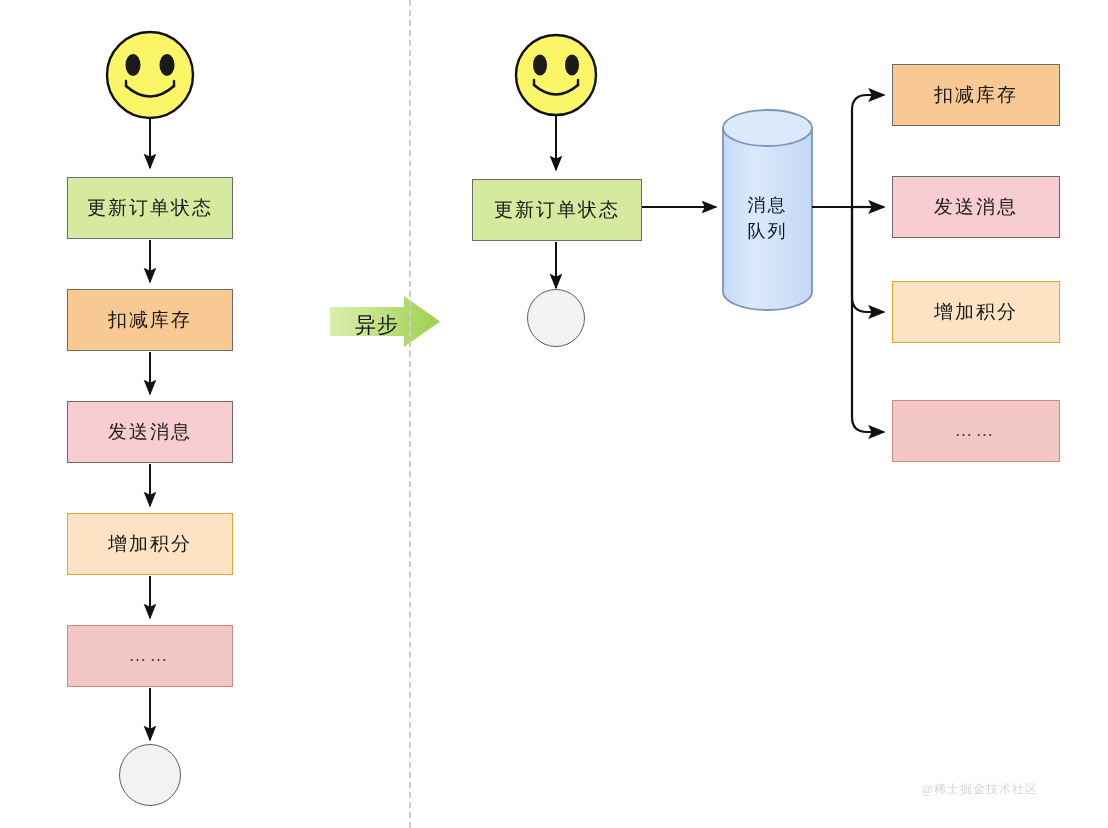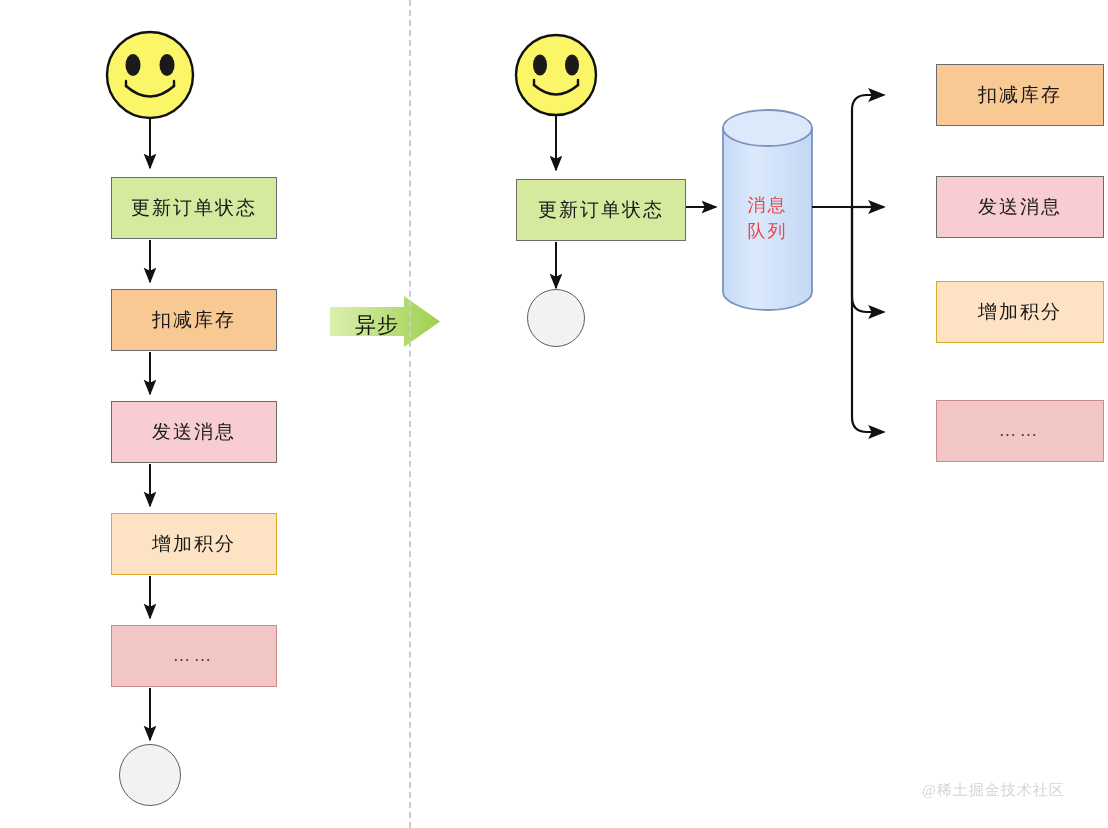--- a/index.html
+++ b/index.html
@@ -18,21 +18,20 @@
   .node-box {
     position: absolute;
     box-sizing: border-box;
     display: flex;
     align-items: center;
     justify-content: center;
     font-size: 19px;
     letter-spacing: 2px;
     color: #1a1a1a;
     font-family: "Liberation Serif", "DejaVu Serif", serif;
-    margin-left: 44px;
   }
   .dots-box {
     letter-spacing: 4px;
     font-size: 17px;
     color: #3a3a3a;
   }
   .divider {
     position: absolute;
     top: 0;
     bottom: 0;
@@ -41,32 +40,32 @@
   }
   .end-circle {
     position: absolute;
     border-radius: 50%;
     background: #f2f2f2;
     border: 1.6px solid #5e5e5e;
     box-sizing: border-box;
   }
   .watermark {
     position: absolute;
-    font-size: 15px;
+    font-size: 12px;
     color: #d4d4d4;
     letter-spacing: 1px;
     font-family: "Liberation Serif", "DejaVu Serif", serif;
     white-space: nowrap;
   }
   .cyl-label {
     position: absolute;
     text-align: center;
     font-size: 18px;
     line-height: 26px;
-    color: #ef4444;
+    color: #0f172a;
     letter-spacing: 2px;
     font-family: "Liberation Serif", "DejaVu Serif", serif;
     white-space: pre-line;
   }
   .arrow-label {
     position: absolute;
     font-size: 21px;
     color: #111;
     letter-spacing: 1px;
     font-family: "Liberation Serif", "DejaVu Serif", serif;

